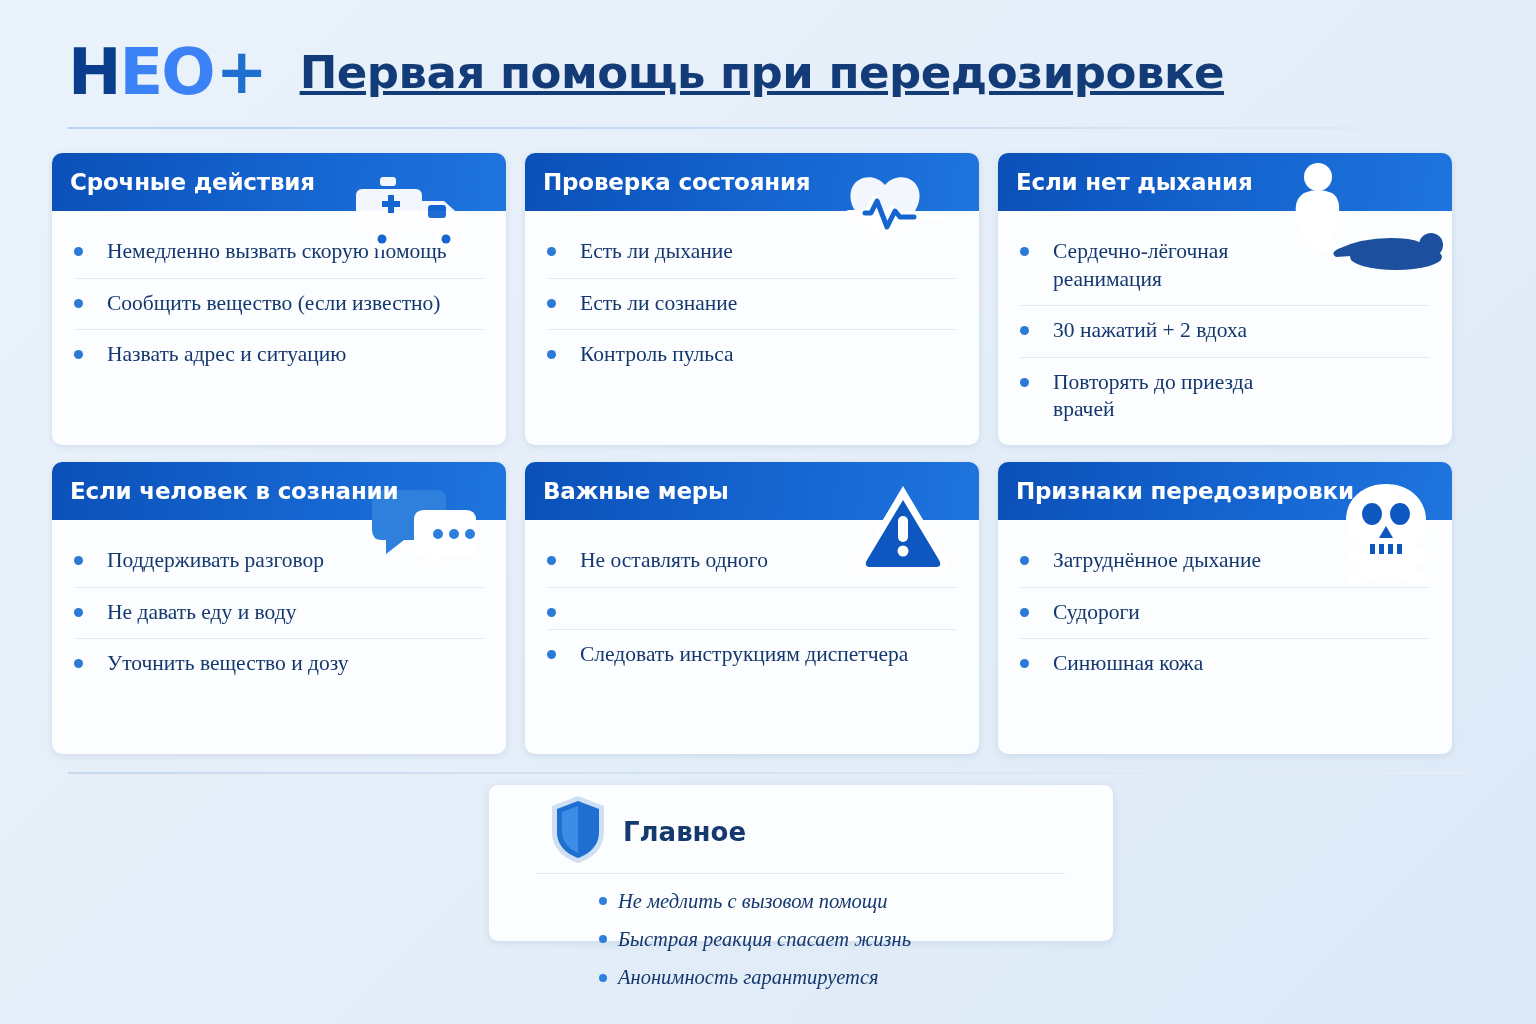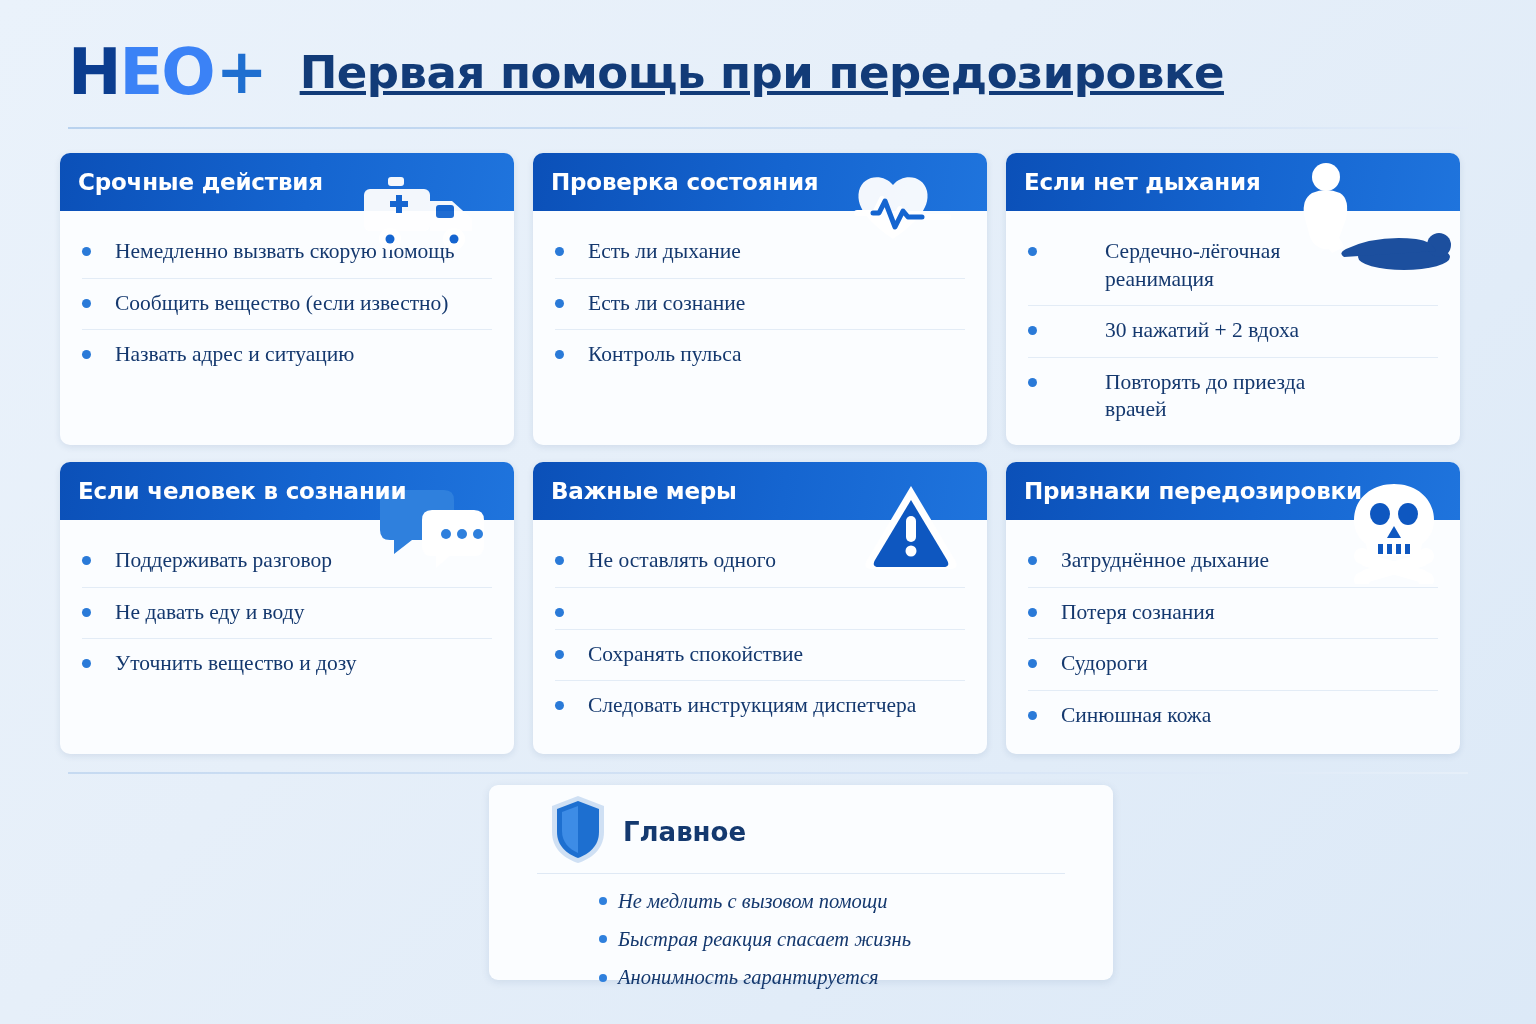--- a/index.html
+++ b/index.html
@@ -62,21 +62,21 @@
     left: 68px;
     right: 68px;
     top: 127px;
     height: 2px;
     background: linear-gradient(to right, #b9d2ee, #cfe0f4 70%, #e2ecf9);
   }
 
   
   .grid {
     position: absolute;
-    left: 60px;
+    left: 52px;
     top: 153px;
     width: 1124px;
     display: grid;
     grid-template-columns: repeat(3, 454px);
     grid-column-gap: 19px;
     grid-row-gap: 17px;
   }
   .card {
     background: #fbfdff;
     border-radius: 10px;
@@ -134,39 +134,39 @@
     background: #2a7ad8;
     margin-top: 9px;
     flex: 0 0 auto;
   }
   .btext {
     font-family: "Liberation Serif", serif;
     font-size: 21.5px;
     color: #14386e;
     line-height: 1.28;
   }
-  .card .card-body.indent-right .btext { max-width: 240px; margin-left: 44px; }
+  .card .card-body.indent-right .btext { max-width: 240px; }
 
   
   .footer-rule {
     position: absolute;
     left: 68px;
     right: 68px;
     top: 772px;
     height: 2px;
     background: linear-gradient(to right, #c6daf1, #d6e4f6 60%, #e6eff9);
   }
 
   
   .footer-card {
     position: absolute;
     left: 489px;
     top: 785px;
     width: 624px;
-    height: 195px;
+    height: 156px;
     background: #fbfdff;
     border-radius: 9px;
     box-shadow: 0 2px 8px rgba(24, 60, 110, 0.10);
     padding: 14px 36px 10px 36px;
     box-sizing: border-box;
   }
   .footer-head {
     display: flex;
     align-items: center;
     gap: 14px;
@@ -359,24 +359,20 @@
           <circle cx="110" cy="87" r="5.5" fill="#ffffff"></circle>
         </svg>
       </div>
       <div class="card-body">
         <div class="bullet-row">
           <span class="dot"></span>
           <span class="btext">Не оставлять одного</span>
         </div>
         <div class="bullet-row">
           <span class="dot"></span>
-        </div>
-        <div class="bullet-row">
-          <span class="dot"></span>
-          <span class="btext">Сохранять спокойствие</span>
         </div>
         <div class="bullet-row">
           <span class="dot"></span>
           <span class="btext">Следовать инструкциям диспетчера</span>
         </div>
       </div>
     </div>
 
     <div class="card r2">
       <div class="card-head">
@@ -404,24 +400,20 @@
           </g>
         </svg>
       </div>
       <div class="card-body">
         <div class="bullet-row">
           <span class="dot"></span>
           <span class="btext">Затруднённое дыхание</span>
         </div>
         <div class="bullet-row">
           <span class="dot"></span>
-          <span class="btext">Потеря сознания</span>
-        </div>
-        <div class="bullet-row">
-          <span class="dot"></span>
           <span class="btext">Судороги</span>
         </div>
         <div class="bullet-row">
           <span class="dot"></span>
           <span class="btext">Синюшная кожа</span>
         </div>
       </div>
     </div>
 
   </div>

